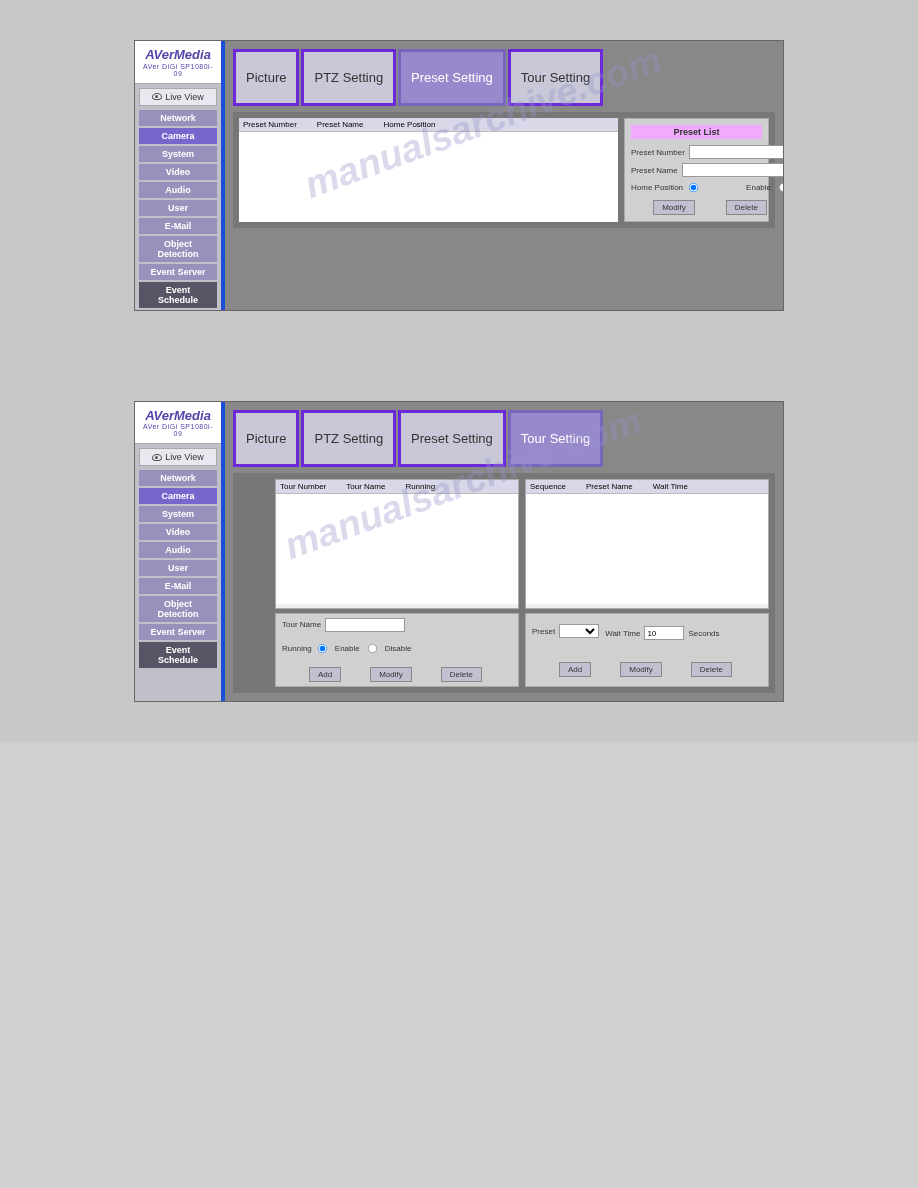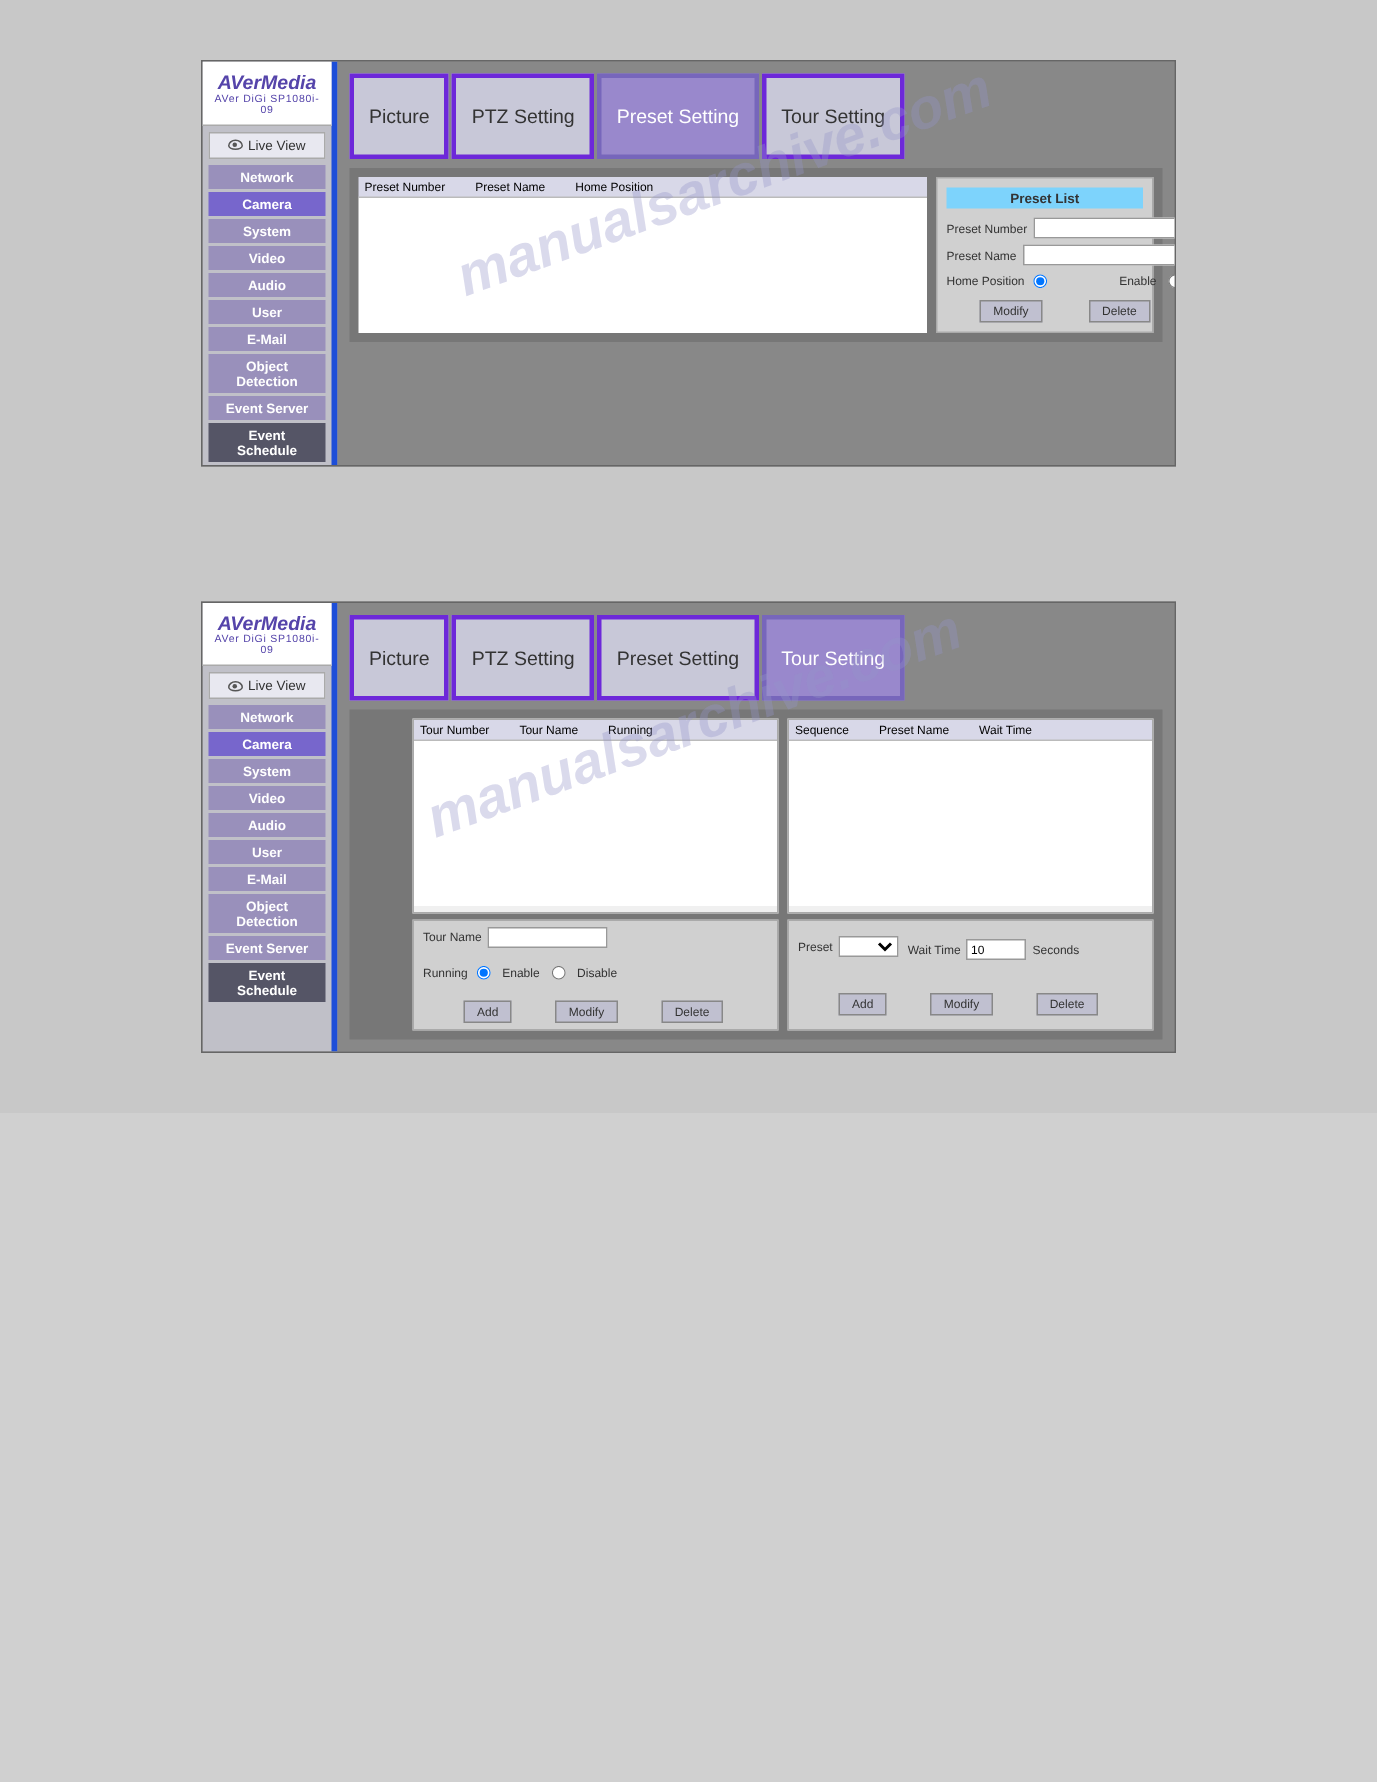--- a/index.html
+++ b/index.html
@@ -169,21 +169,21 @@
       border: 1px solid #aaa;
       padding: 6px;
     }
 
     .preset-form-title {
       text-align: center;
       font-size: 9px;
       font-weight: bold;
       color: #333;
       margin-bottom: 6px;
-      background: #7dd3fc;
+      background: #f0abfc;
       padding: 2px;
     }
 
     .form-row {
       display: flex;
       align-items: center;
       margin-bottom: 4px;
       gap: 4px;
       font-size: 8px;
       color: #333;

